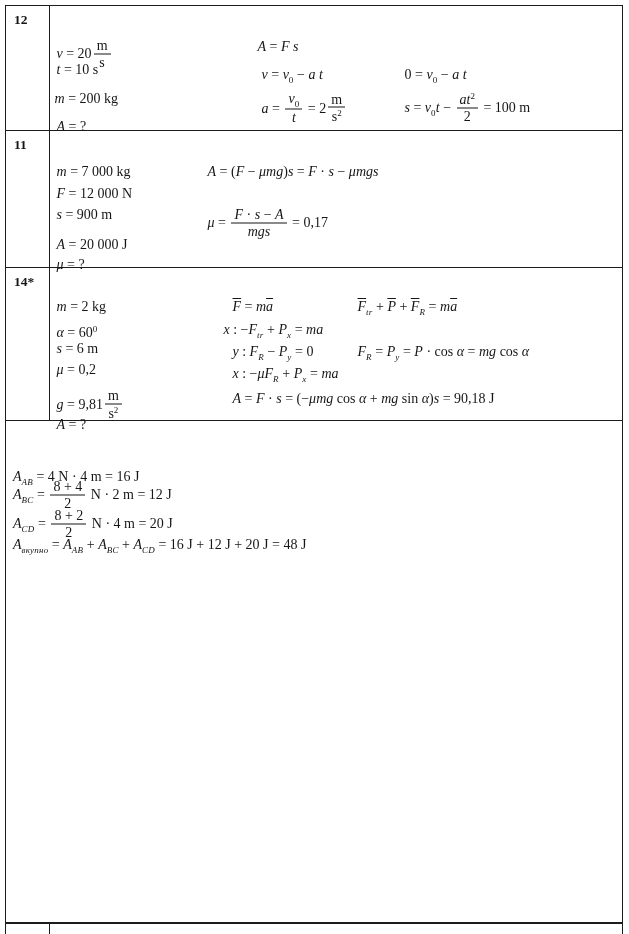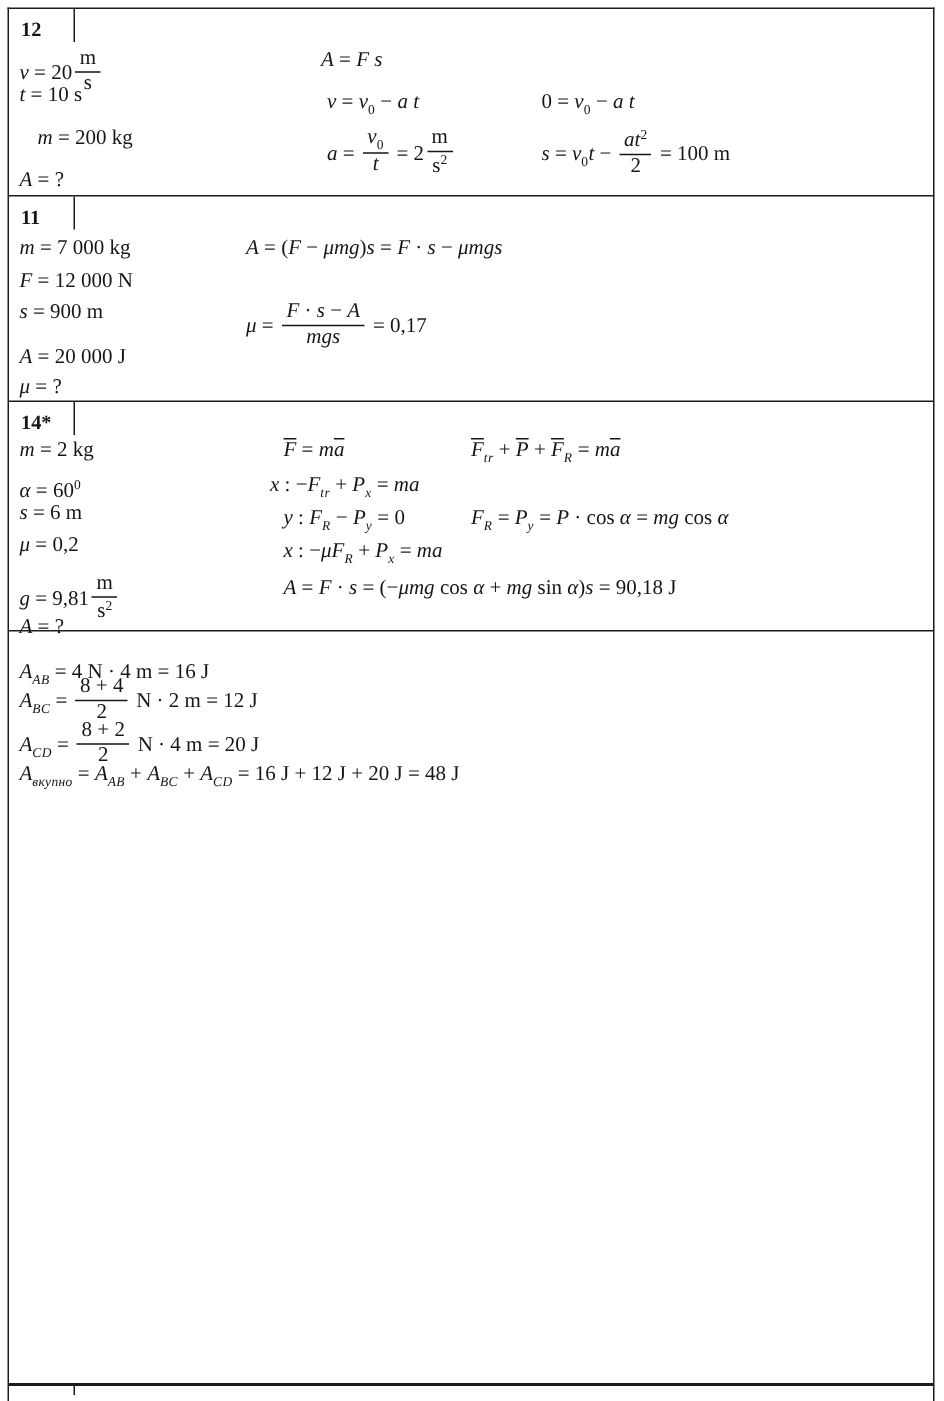--- a/index.html
+++ b/index.html
@@ -9,31 +9,30 @@
   }
   .page{position:relative;width:629px;height:934px;background:#ffffff;}
   .tbl{
     position:absolute;left:5px;top:5px;width:618px;height:940px;
     box-sizing:border-box;border:1.7px solid #1c1c1c;border-bottom:none;
     background:#ffffff;
   }
   .row{
     position:relative;display:flex;box-sizing:border-box;
     border-bottom:1.4px solid #1c1c1c;
-    flex-direction:column;
   }
   .row.thick{border-bottom-width:2.6px;}
   .row.partial{border-bottom:none;}
   .num-cell{
     flex:none;width:43.5px;box-sizing:border-box;
     border-right:1.4px solid #1c1c1c;
     font-weight:bold;font-size:13.5px;
     padding:6px 0 0 8px;
   }
-  .content-cell{position:relative;flex:1;}
+  .content-cell{position:relative;flex:1;margin-top:28px;}
   .f{
     position:absolute;white-space:nowrap;
     font-size:14px;line-height:20px;height:20px;
   }
   .rm,.it{white-space:pre;}
   .it{font-style:italic;}
   .sb{font-size:9px;vertical-align:-4px;letter-spacing:0.2px;}
   .sp{font-size:9px;vertical-align:5px;}
   .vec{text-decoration:overline;}
   .frac{
@@ -47,21 +46,21 @@
 <body>
 
 <div class="page">
   <div class="tbl">
 
     <div class="row" style="height:125px">
       <div class="num-cell">12</div>
       <div class="content-cell">
         <div class="f" style="left:7px;top:5px"><span class="it">v</span><span class="rm"> = 20</span><span class="frac"><span class="num"><span class="rm">m</span></span><span class="den"><span class="rm">s</span></span></span></div>
         <div class="f" style="left:7px;top:26px"><span class="it">t</span><span class="rm"> = 10 s</span></div>
-        <div class="f" style="left:19px;top:55px"><span class="it">m</span><span class="rm"> = 200 kg</span></div>
+        <div class="f" style="left:5px;top:55px"><span class="it">m</span><span class="rm"> = 200 kg</span></div>
         <div class="f" style="left:7px;top:83px"><span class="it">A</span><span class="rm"> = ?</span></div>
         <div class="f" style="left:208px;top:3px"><span class="it">A</span><span class="rm"> = </span><span class="it">F</span><span class="rm"> </span><span class="it">s</span></div>
         <div class="f" style="left:212px;top:31px"><span class="it">v</span><span class="rm"> = </span><span class="it">v</span><span class="sb"><span class="rm">0</span></span><span class="rm"> − </span><span class="it">a</span><span class="rm"> </span><span class="it">t</span></div>
         <div class="f" style="left:212px;top:58px"><span class="it">a</span><span class="rm"> = </span><span class="frac"><span class="num"><span class="it">v</span><span class="sb"><span class="rm">0</span></span></span><span class="den"><span class="it">t</span></span></span><span class="rm"> = 2</span><span class="frac"><span class="num"><span class="rm">m</span></span><span class="den"><span class="rm">s</span><span class="sp"><span class="rm">2</span></span></span></span></div>
         <div class="f" style="left:355px;top:31px"><span class="rm">0 = </span><span class="it">v</span><span class="sb"><span class="rm">0</span></span><span class="rm"> − </span><span class="it">a</span><span class="rm"> </span><span class="it">t</span></div>
         <div class="f" style="left:355px;top:58px"><span class="it">s</span><span class="rm"> = </span><span class="it">v</span><span class="sb"><span class="rm">0</span></span><span class="it">t</span><span class="rm"> − </span><span class="frac"><span class="num"><span class="it">at</span><span class="sp"><span class="rm">2</span></span></span><span class="den"><span class="rm">2</span></span></span><span class="rm"> = 100 m</span></div>
       </div>
     </div>
 
     <div class="row" style="height:137px">

